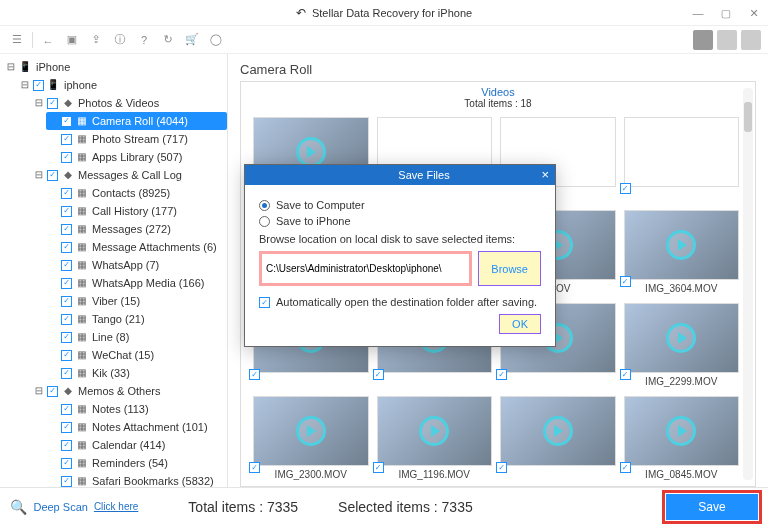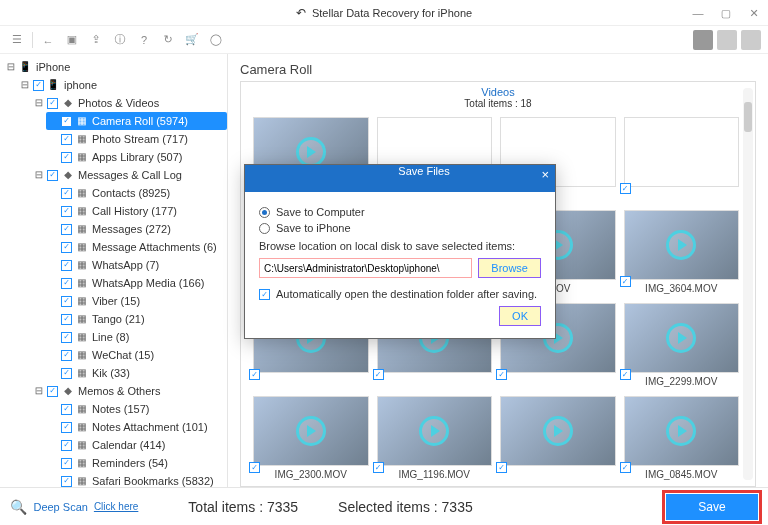--- a/index.html
+++ b/index.html
@@ -48,28 +48,28 @@
 .thumb .cap { text-align: center; font-size: 10px; color: #444; margin-top: 3px; height: 14px; }
 
 .footer { height: 38px; display: flex; align-items: center; padding: 0 10px; border-top: 1px solid #e5e5e5; gap: 20px; }
 .footer .deepscan { display: flex; align-items: center; gap: 6px; color: #1e70c8; }
 .footer .deepscan .mag { color: #1e70c8; font-size: 14px; }
 .footer .link { color: #1e70c8; text-decoration: underline; font-size: 10px; }
 .footer .stats { flex: 1; display: flex; gap: 40px; padding-left: 30px; color: #333; font-size: 14px; }
 .footer .savebtn { width: 92px; height: 26px; background: #1e90ff; color: #fff; border: none; font-size: 12px; cursor: pointer; outline: 3px solid #e53935; outline-offset: 1px; }
 
 .dialog { position: absolute; left: 244px; top: 164px; width: 312px; background: #fff; border: 1px solid #666; box-shadow: 0 4px 18px rgba(0,0,0,0.25); z-index: 10; }
-.dialog .dtitle { background: #1e70c8; color: #fff; height: 27px; display: flex; justify-content: center; position: relative; font-size: 11px; padding-left: 48px; }
+.dialog .dtitle { background: #1e70c8; color: #fff; height: 20px; display: flex; align-items: center; justify-content: center; position: relative; font-size: 11px; padding-left: 48px; }
 .dialog .dtitle .close { position: absolute; right: 6px; top: 2px; color: #fff; font-size: 13px; cursor: pointer; }
 .dialog .dbody { padding: 10px 14px 12px 14px; font-size: 11px; color: #333; }
 .dialog .radio { display: flex; align-items: flex-end; gap: 6px; margin: 4px 0; }
 .dialog .radio .r { width: 11px; height: 11px; border: 1px solid #666; border-radius: 50%; display: flex; align-items: center; justify-content: center; }
 .dialog .radio .r.on::after { content: ""; width: 5px; height: 5px; background: #1e70c8; border-radius: 50%; }
 .dialog .pathrow { display: flex; gap: 6px; margin: 6px 0 10px 0; }
-.dialog .pathrow input { flex: 1; border: 1px solid #fca5a5; padding: 3px 4px; font-size: 10px; }
+.dialog .pathrow input { flex: 1; border: 3px solid #fca5a5; padding: 9px 4px; font-size: 10px; }
 .dialog .browsebtn, .dialog .okbtn { border: 1px solid #8b5cf6; color: #1e90ff; background: #fef9c3; padding: 3px 12px; font-size: 11px; cursor: pointer; }
 .dialog .okbtn { float: right; margin-top: 6px; }
 .dialog .chkline { display: flex; align-items: center; gap: 6px; }
 .dialog .chkline .c { width: 11px; height: 11px; border: 1px solid #1e90ff; display: flex; align-items: center; justify-content: center; font-size: 8px; color: #1e90ff; }
 </style>
 </head>
 <body>
 
 <div class="titlebar">
   <span class="icon">↶</span>
@@ -123,21 +123,21 @@
                     <span class="chk">✓</span>
                     <span class="ic">◆</span>
                     <span>Photos &amp; Videos</span>
                   </div>
                   <ul>
                     <li>
                       <div class="node selected">
                         <span class="exp"></span>
                         <span class="chk">✓</span>
                         <span class="ic">▦</span>
-                        <span>Camera Roll (5974)</span>
+                        <span>Camera Roll (4044)</span>
                       </div>
                     </li>
                     <li>
                       <div class="node">
                         <span class="exp"></span>
                         <span class="chk">✓</span>
                         <span class="ic">▦</span>
                         <span>Photo Stream (717)</span>
                       </div>
                     </li>
@@ -255,21 +255,21 @@
                     <span class="chk">✓</span>
                     <span class="ic">◆</span>
                     <span>Memos &amp; Others</span>
                   </div>
                   <ul>
                     <li>
                       <div class="node">
                         <span class="exp"></span>
                         <span class="chk">✓</span>
                         <span class="ic">▦</span>
-                        <span>Notes (157)</span>
+                        <span>Notes (113)</span>
                       </div>
                     </li>
                     <li>
                       <div class="node">
                         <span class="exp"></span>
                         <span class="chk">✓</span>
                         <span class="ic">▦</span>
                         <span>Notes Attachment (101)</span>
                       </div>
                     </li>

